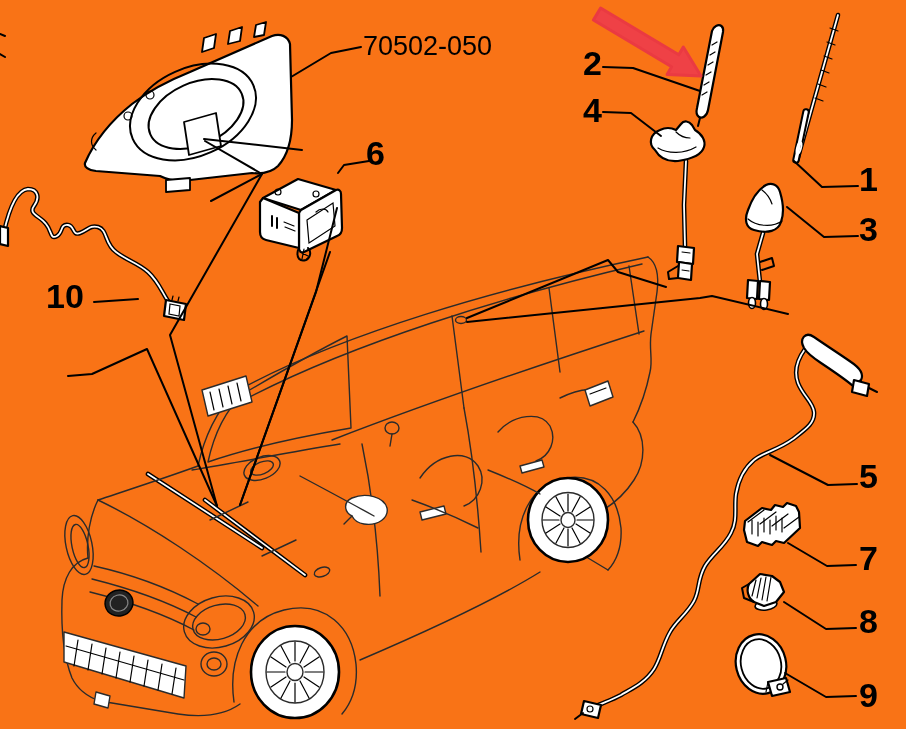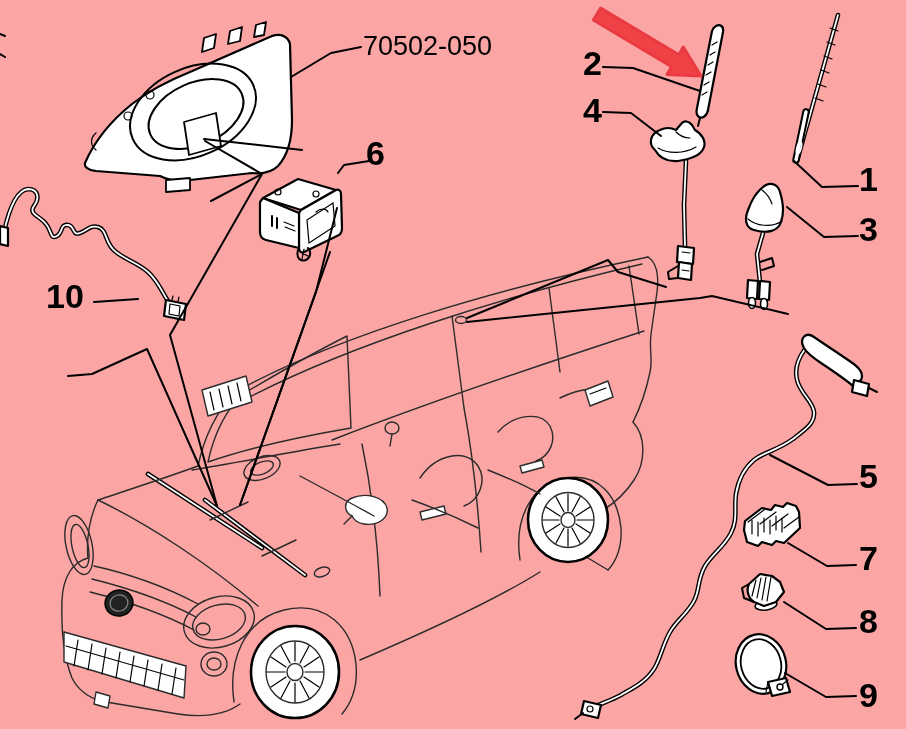--- a/index.html
+++ b/index.html
@@ -1,16 +1,16 @@
 <!DOCTYPE html>
 <html><head>
 <meta charset="utf-8">
 <style>
   html,body{margin:0;padding:0;background:#fff;}
-  .stage{position:relative;width:906px;height:729px;background:#fca5a5;overflow:hidden;}
+  .stage{position:relative;width:906px;height:729px;background:#f97316;overflow:hidden;}
   svg{position:absolute;left:0;top:0;}
   
   .ln{stroke:#000;stroke-width:2;fill:none;stroke-linecap:round;stroke-linejoin:round;}
   .part{stroke:#000;stroke-width:2.2;fill:#ffffff;stroke-linecap:round;stroke-linejoin:round;}
   .thin{stroke:#000;stroke-width:1.2;fill:none;stroke-linecap:round;}
   .car{stroke:#2b2b2b;stroke-width:1.4;fill:none;stroke-linecap:round;stroke-linejoin:round;}
   .carf{stroke:#2b2b2b;stroke-width:1.4;fill:#ffffff;stroke-linejoin:round;}
   .tube{stroke:#000;stroke-width:4.6;fill:none;stroke-linecap:round;stroke-linejoin:round;}
   .tubei{stroke:#fff;stroke-width:1.8;fill:none;stroke-linecap:round;stroke-linejoin:round;}
   .lbl{font-family:"Liberation Sans",sans-serif;font-weight:bold;font-size:34px;fill:#000;}

